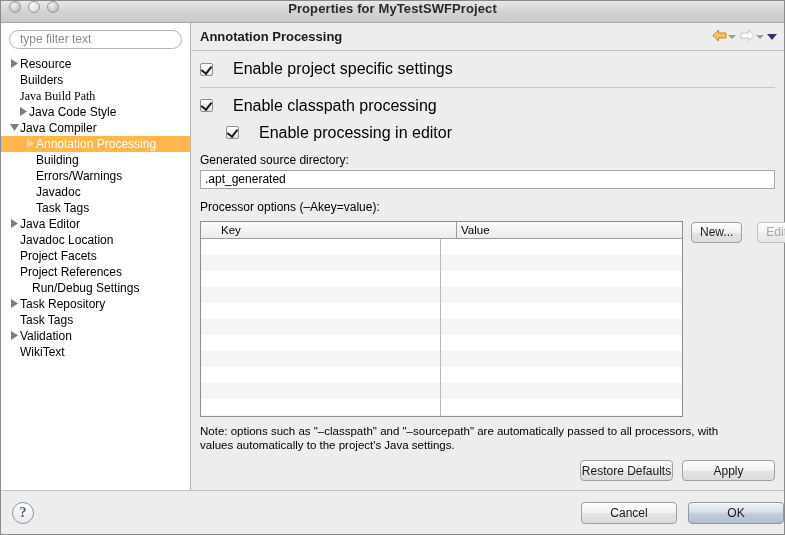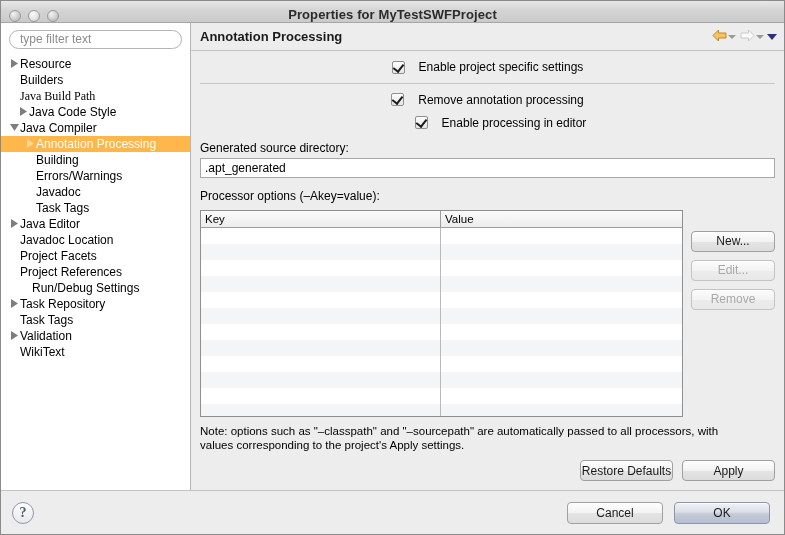--- a/index.html
+++ b/index.html
@@ -20,21 +20,21 @@
   }
 
   
   #titlebar {
     position: relative;
     height: 22px;
     flex: 0 0 22px;
     background: linear-gradient(to bottom, #e8e8e8 0%, #d4d4d4 45%, #cacaca 100%);
     border-bottom: 1px solid #a6a6a6;
     display: flex;
-    align-items: flex-end;
+    align-items: flex-start;
   }
   #traffic {
     display: flex;
     gap: 7px;
     margin-left: 8px;
   }
   .light {
     width: 12px; height: 12px;
     border-radius: 50%;
     border: 1px solid #9a9a9a;
@@ -170,24 +170,23 @@
     padding: 9px 9px 0 9px;
     display: flex;
     flex-direction: column;
     min-height: 0;
   }
 
   
   .cbrow {
     display: flex;
     align-items: center;
-    gap: 14px;
-    font-size: 12px;
+    gap: 20px;
+    font-size: 16px;
     color: #000;
-    justify-content: center;
   }
   .cbox {
     width: 13px; height: 13px;
     flex: 0 0 13px;
     border: 1px solid #8f8f8f;
     border-radius: 2px;
     background: linear-gradient(to bottom, #fdfdfd, #e6e6e6);
     position: relative;
   }
   .cbox.checked::after {
@@ -249,21 +248,21 @@
     font-size: 11.5px;
     color: #000;
   }
   .th {
     display: flex;
     align-items: center;
     padding-left: 4px;
     overflow: hidden;
     white-space: nowrap;
   }
-  .th.key { width: 240px; flex: 0 0 240px; border-right: 1px solid #9d9d9d; }
+  .th.key { width: 240px; flex: 0 0 240px; border-right: 1px solid #9d9d9d; margin-left: 16px; }
   .th.val { flex: 1 1 auto; text-align: right; }
   #tbody {
     flex: 1 1 auto;
     position: relative;
     min-height: 0;
   }
   .trow {
     height: 16px;
     display: flex;
   }
@@ -283,24 +282,23 @@
     padding-left: 4px;
     overflow: hidden;
     white-space: nowrap;
     display: flex; align-items: center;
   }
 
   #side-buttons {
     width: 84px;
     flex: 0 0 84px;
     display: flex;
-    flex-direction: column;
-    gap: 8px;
+    flex-direction: row;
+    gap: 15px;
     padding-top: 1px;
-    margin-top: 20px;
   }
 
   
   .btn {
     height: 21px;
     border: 1px solid #a0a0a0;
     border-radius: 4px;
     background: linear-gradient(to bottom, #fefefe 0%, #f2f2f2 50%, #e4e4e4 51%, #dcdcdc 100%);
     font-family: "Liberation Sans", sans-serif;
     font-size: 12px;
@@ -358,21 +356,21 @@
     border: 1px solid #8c99ad;
     background: linear-gradient(to bottom, #fdfdfd, #e9e9e9);
     color: #4a5d78;
     font-size: 14px;
     font-weight: bold;
     display: flex; align-items: center; justify-content: center;
     font-family: "Liberation Serif", serif;
   }
   #footer-buttons {
     position: absolute;
-    right: 14px;
+    right: 0;
     display: flex;
     gap: 11px;
   }
   #footer-buttons .btn { width: 96px; height: 22px; }
 </style>
 </head>
 <body>
 
 <div id="window">
 
@@ -528,21 +526,21 @@
 
         <div class="cbrow">
           <span class="cbox checked"></span>
           <span>Enable project specific settings</span>
         </div>
 
         <div class="hr"></div>
 
         <div class="cbrow">
           <span class="cbox checked"></span>
-          <span>Remove annotation processing</span>
+          <span>Enable classpath processing</span>
         </div>
 
         <div class="cbrow sub-indent">
           <span class="cbox checked"></span>
           <span>Enable processing in editor</span>
         </div>
 
         <div class="field-label">Generated source directory:</div>
         <input class="txtfield" type="text" value=".apt_generated" style="">
 
@@ -608,21 +606,21 @@
 
           <div id="side-buttons">
             <div class="btn">New...</div>
             <div class="btn disabled">Edit...</div>
             <div class="btn disabled">Remove</div>
           </div>
         </div>
 
         <div id="note">
           <div>Note: options such as "–classpath" and "–sourcepath" are automatically passed to all processors, with</div>
-          <div>values corresponding to the project's Apply settings.</div>
+          <div>values automatically to the project's Java settings.</div>
         </div>
 
         <div id="apply-row">
           <div class="btn">Restore Defaults</div>
           <div class="btn">Apply</div>
         </div>
 
       </div>
     </div>
   </div>

